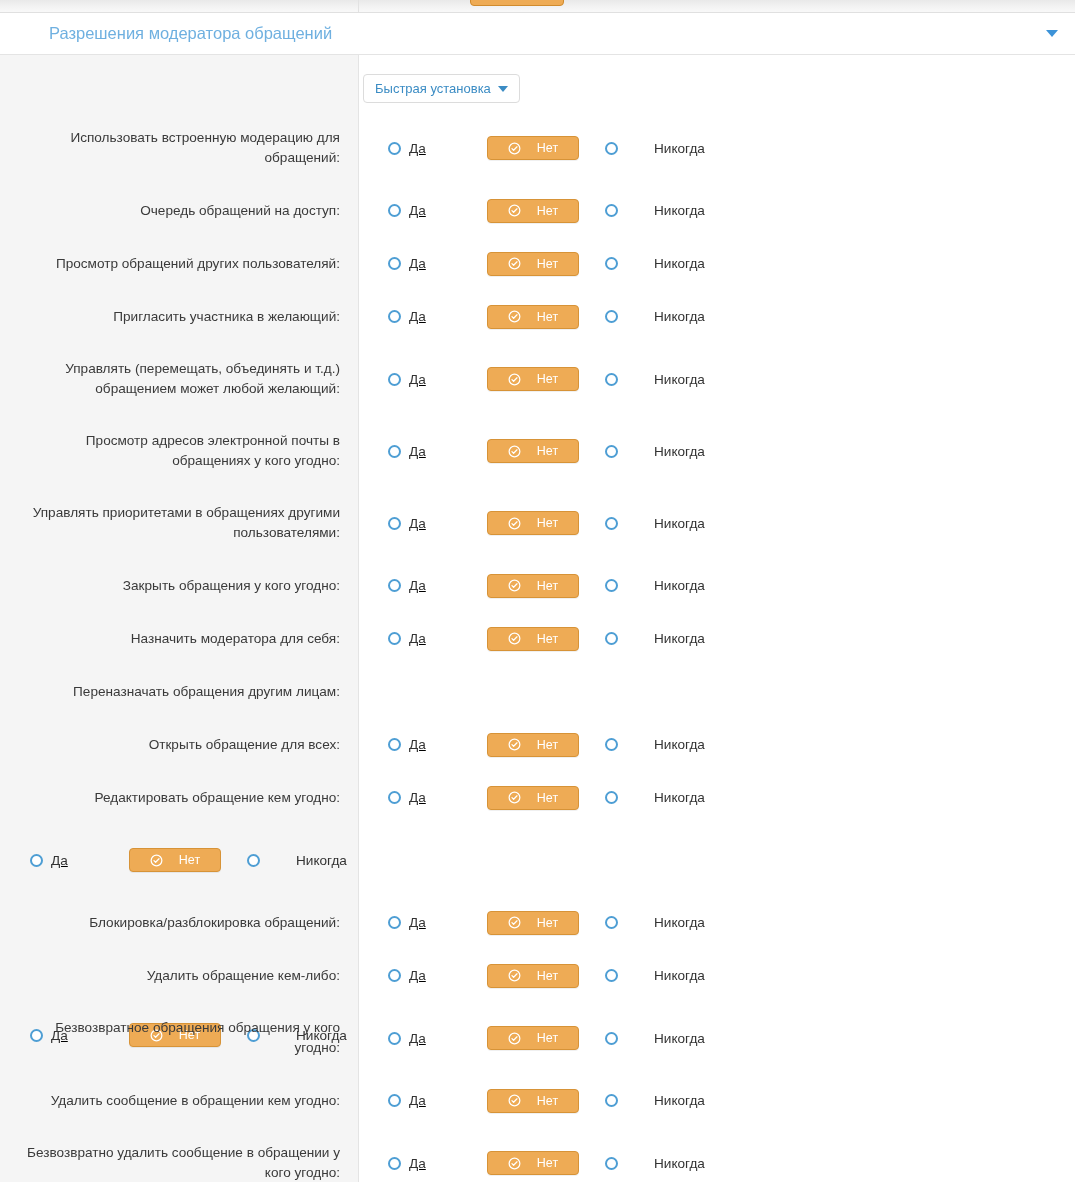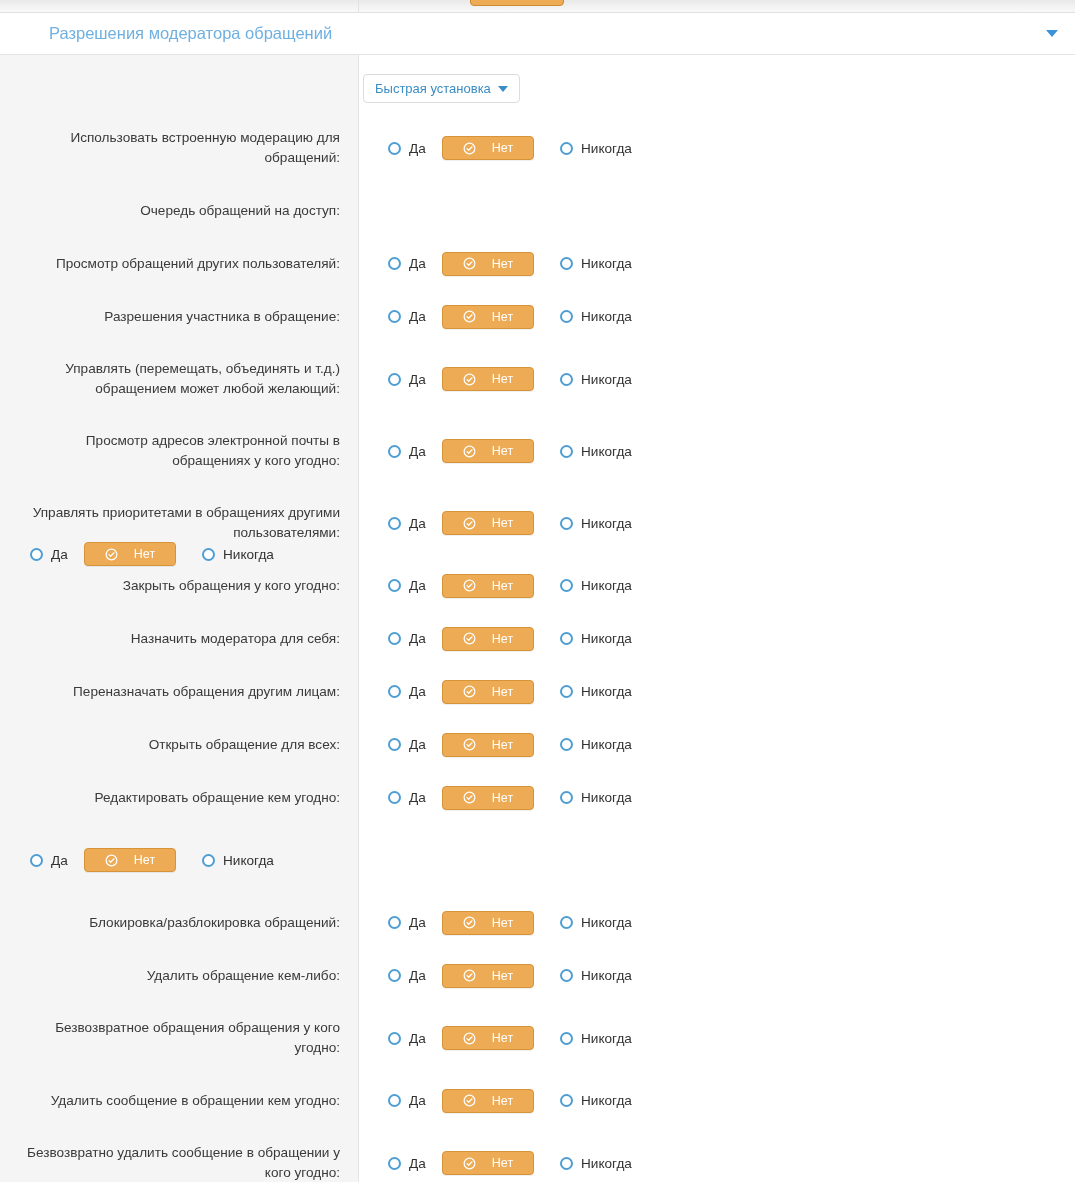--- a/index.html
+++ b/index.html
@@ -175,22 +175,22 @@
     background: #ffffff;
     box-sizing: border-box;
     margin-right: 8px;
     flex: 0 0 auto;
   }
   .opt .opt-text {
     font-size: 13.6px;
     color: #333333;
   }
 
-  .opt-yes   { width: 54px; }
-  .opt-never { margin-left: 26px; }
+  .opt-yes   { width: 99px; text-decoration: underline; }
+  .opt-never { margin-left: 26px; gap: 28px; }
 
   .btn-no {
     box-sizing: border-box;
     width: 92px;
     height: 24px;
     display: inline-flex;
     align-items: center;
     justify-content: center;
     gap: 16px;
     background: #eeab55;
@@ -253,21 +253,21 @@
                 </svg>
               </span>
               <span>Нет</span>
             </div>
             <label class="opt opt-never">
               <span class="radio"></span>
               <span class="opt-text">Никогда</span>
             </label>
           </div>
         </div>
-        <div class="row" style="height: 53px; flex-direction: column;">
+        <div class="row" style="height: 53px;">
           <div class="row-label" style="padding-top: 17px;">Очередь обращений на доступ:</div>
           <div class="row-options" style="height: 53px;">
             <label class="opt opt-yes">
               <span class="radio"></span>
               <span class="opt-text">Да</span>
             </label>
             <div class="btn-no">
               <span>
                 <svg class="check-circle" viewBox="0 0 16 16" aria-hidden="true">
                   <circle cx="8" cy="8" r="6.6" fill="none" stroke="#ffffff" stroke-width="1.5"></circle>
@@ -298,21 +298,21 @@
               </span>
               <span>Нет</span>
             </div>
             <label class="opt opt-never">
               <span class="radio"></span>
               <span class="opt-text">Никогда</span>
             </label>
           </div>
         </div>
         <div class="row" style="height: 53px;">
-          <div class="row-label" style="padding-top: 17px;">Разрешения участника в обращение:</div>
+          <div class="row-label" style="padding-top: 17px;">Пригласить участника в желающий:</div>
           <div class="row-options" style="height: 53px;">
             <label class="opt opt-yes">
               <span class="radio"></span>
               <span class="opt-text">Да</span>
             </label>
             <div class="btn-no">
               <span>
                 <svg class="check-circle" viewBox="0 0 16 16" aria-hidden="true">
                   <circle cx="8" cy="8" r="6.6" fill="none" stroke="#ffffff" stroke-width="1.5"></circle>
                   <path d="M4.9 8.2 L6.9 10.2 L11.1 5.9" fill="none" stroke="#ffffff" stroke-width="1.5" stroke-linecap="round" stroke-linejoin="round"></path>
@@ -429,21 +429,21 @@
                 </svg>
               </span>
               <span>Нет</span>
             </div>
             <label class="opt opt-never">
               <span class="radio"></span>
               <span class="opt-text">Никогда</span>
             </label>
           </div>
         </div>
-        <div class="row" style="height: 53px;">
+        <div class="row" style="height: 53px; flex-direction: column;">
           <div class="row-label" style="padding-top: 17px;">Переназначать обращения другим лицам:</div>
           <div class="row-options" style="height: 53px;">
             <label class="opt opt-yes">
               <span class="radio"></span>
               <span class="opt-text">Да</span>
             </label>
             <div class="btn-no">
               <span>
                 <svg class="check-circle" viewBox="0 0 16 16" aria-hidden="true">
                   <circle cx="8" cy="8" r="6.6" fill="none" stroke="#ffffff" stroke-width="1.5"></circle>

